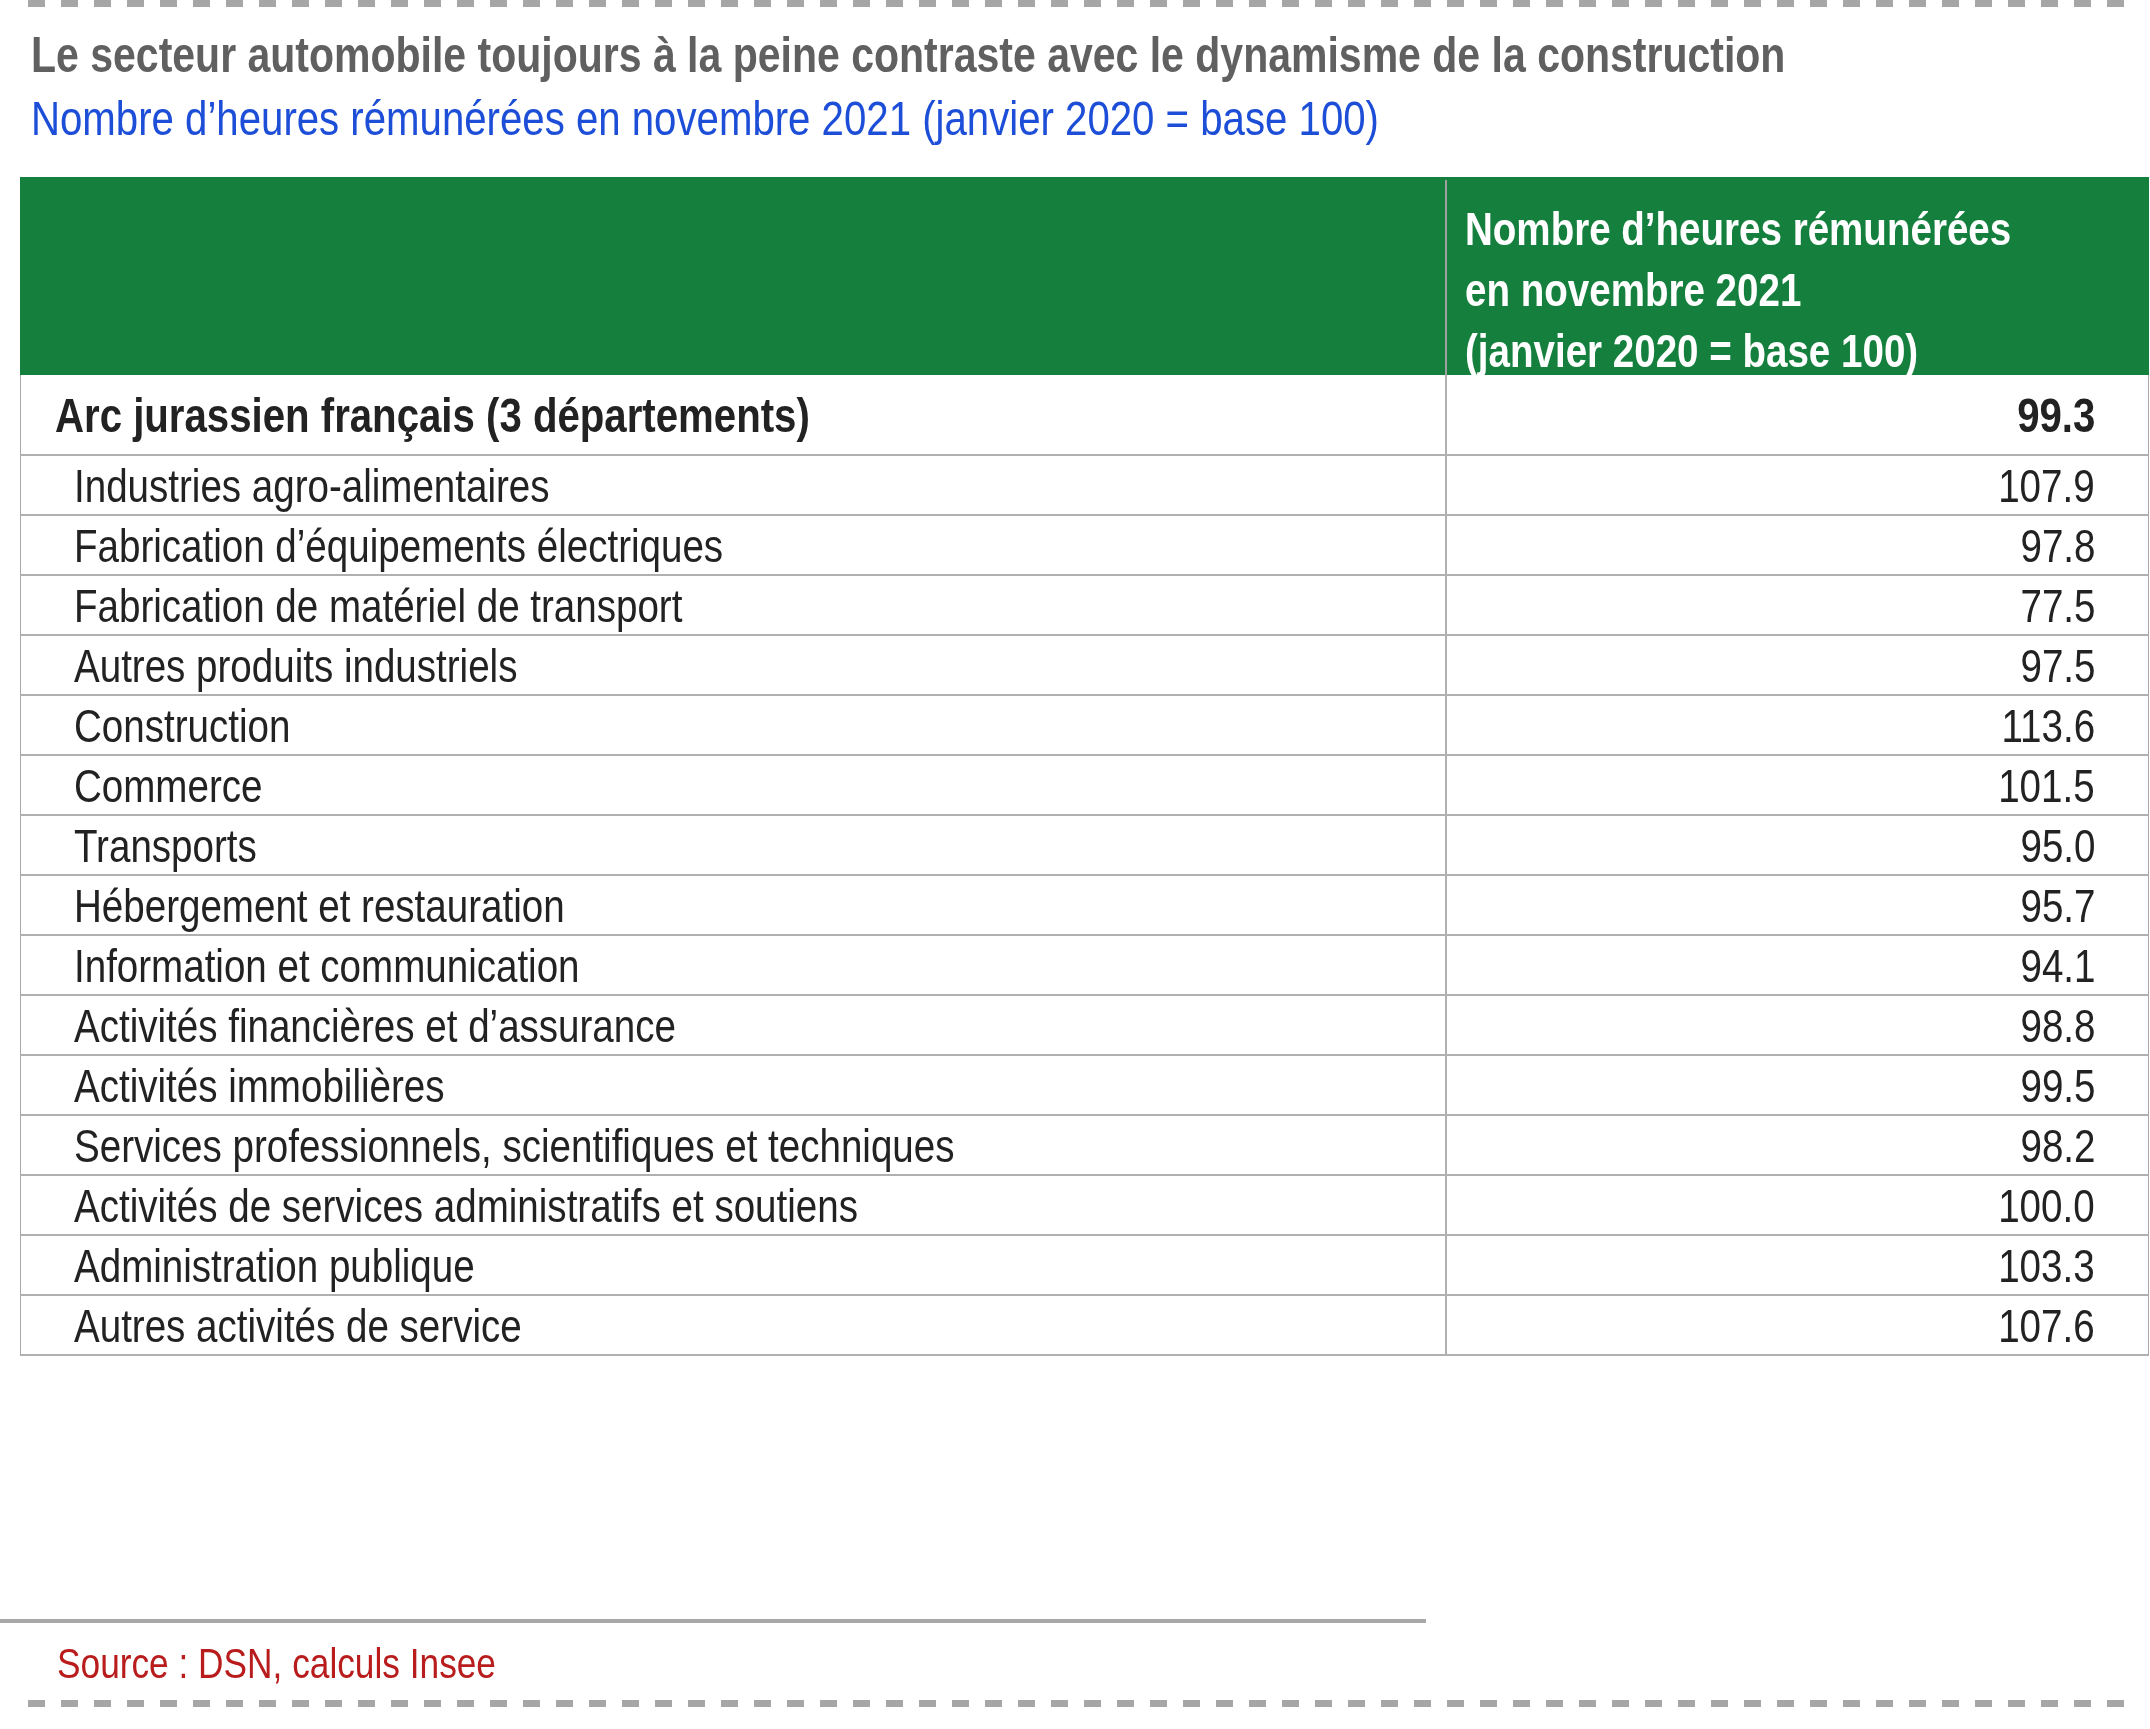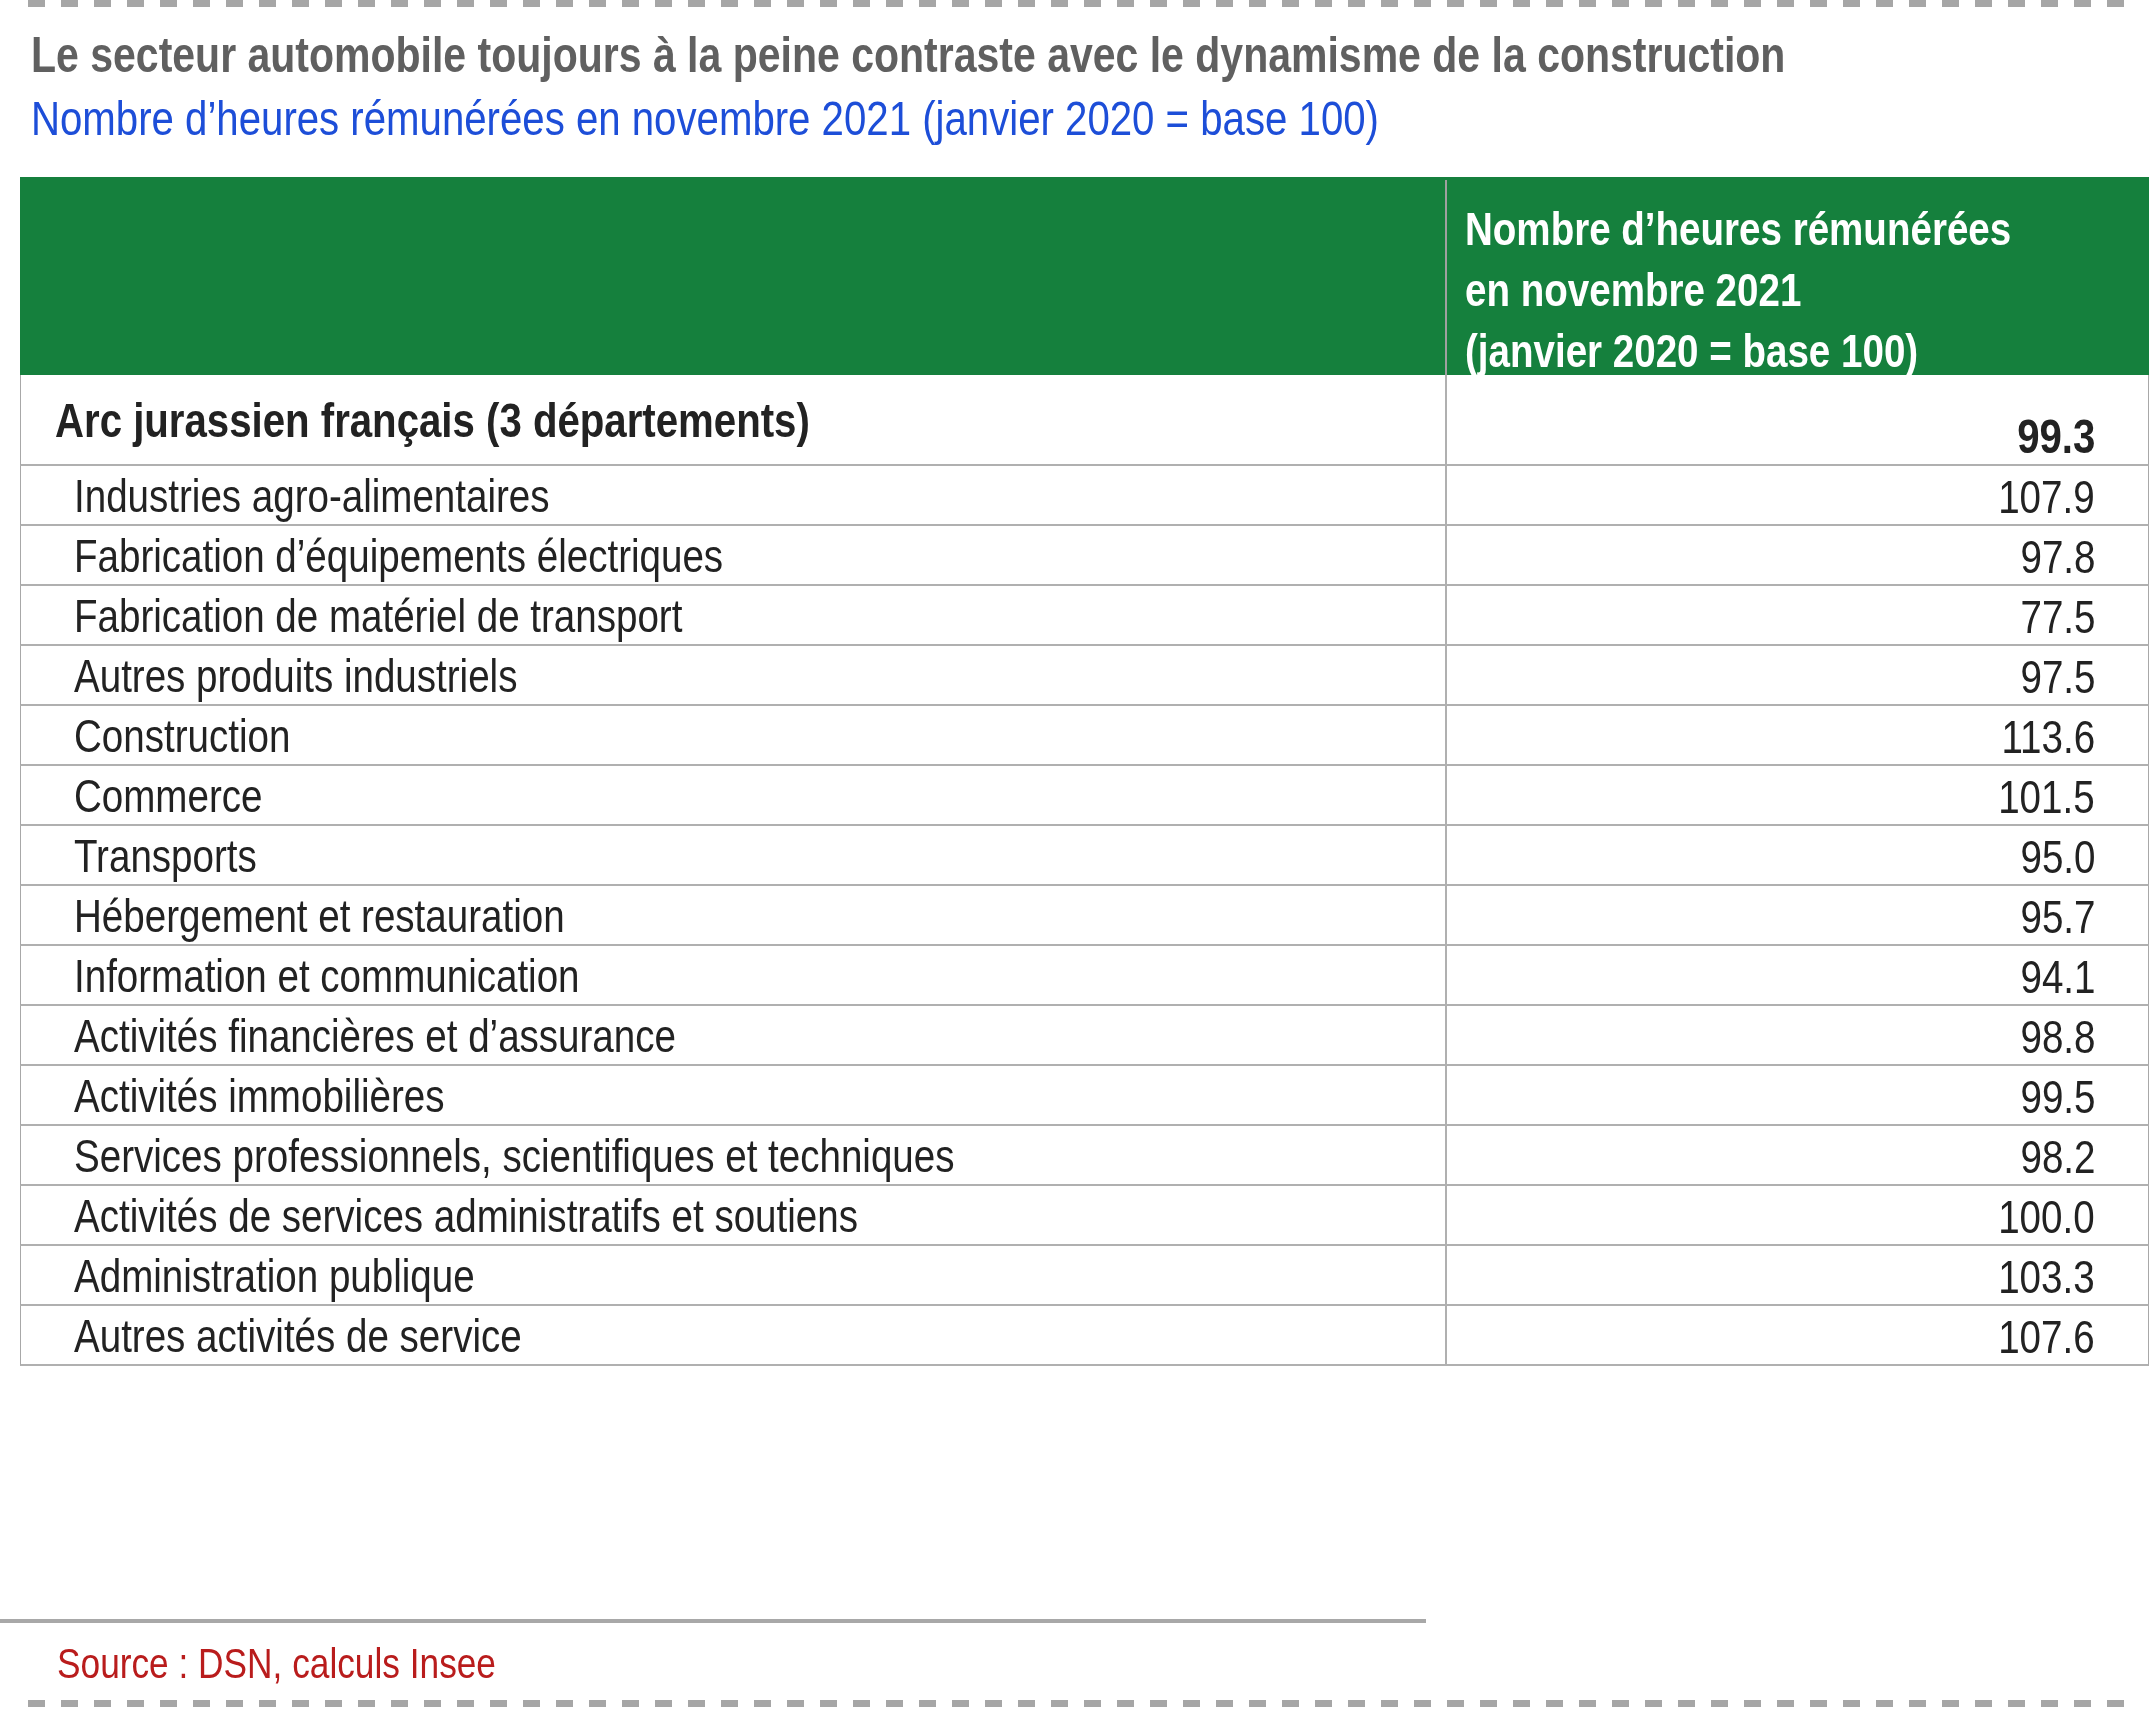--- a/index.html
+++ b/index.html
@@ -13,25 +13,25 @@
   .cond.r { transform-origin: right center; }
   #title { position: absolute; left: 31px; top: 26px; font-size: 50px; font-weight: bold; color: #606060; line-height: 58px; }
   #subtitle { position: absolute; left: 31px; top: 90px; font-size: 49px; color: #1d4ed8; line-height: 57px; }
   #table { position: absolute; left: 20px; top: 177px; width: 2129px; }
   .thead { position: relative; height: 198px; background: #15803d; }
   .thead .divider { position: absolute; left: 1425px; top: 3.1px; bottom: 0; width: 1.5px; background: #a0a0a0; }
   .thead .hdr { position: absolute; left: 1445px; top: 21.4px; color: #ffffff; font-size: 47px; font-weight: bold; line-height: 61px; }
   .hdr-line { display: block; }
   .row { position: relative; height: 60px; border-left: 1.5px solid #a8a8a8; border-right: 1.5px solid #a8a8a8;
          border-bottom: 2.3px solid #b0b0b0; box-sizing: border-box; color: #222222; }
-  .row.total { height: 91px; }
+  .row.total { height: 81px; }
   .row .cell-divider { position: absolute; left: 1424px; top: 0; bottom: -2.3px; width: 1.5px; background: #b0b0b0; }
   .row .label { position: absolute; left: 53px; top: 0; bottom: 0; display: flex; align-items: center; font-size: 47px; }
   .row.total .label { left: 34px; font-weight: bold; font-size: 49px; }
-  .row .value { position: absolute; right: 53px; top: 0; bottom: 0; display: flex; align-items: flex-end; font-size: 47px; margin-left: 15px; }
+  .row .value { position: absolute; right: 53px; top: 0; bottom: 0; display: flex; align-items: center; font-size: 47px; margin-left: 15px; }
   .row.total .value { font-weight: bold; font-size: 49px; }
   #footer-line { position: absolute; left: 0; top: 1619px; width: 1426px; height: 3.8px; background: #a8a8a8; }
   #source { position: absolute; left: 57px; top: 1639px; font-size: 43px; color: #b91c1c; line-height: 49px; }
 </style>
 </head>
 <body>
 
 <div class="dashes top"></div>
 
 <div id="title"><span class="cond">Le secteur automobile toujours à la peine contraste avec le dynamisme de la construction</span></div>

